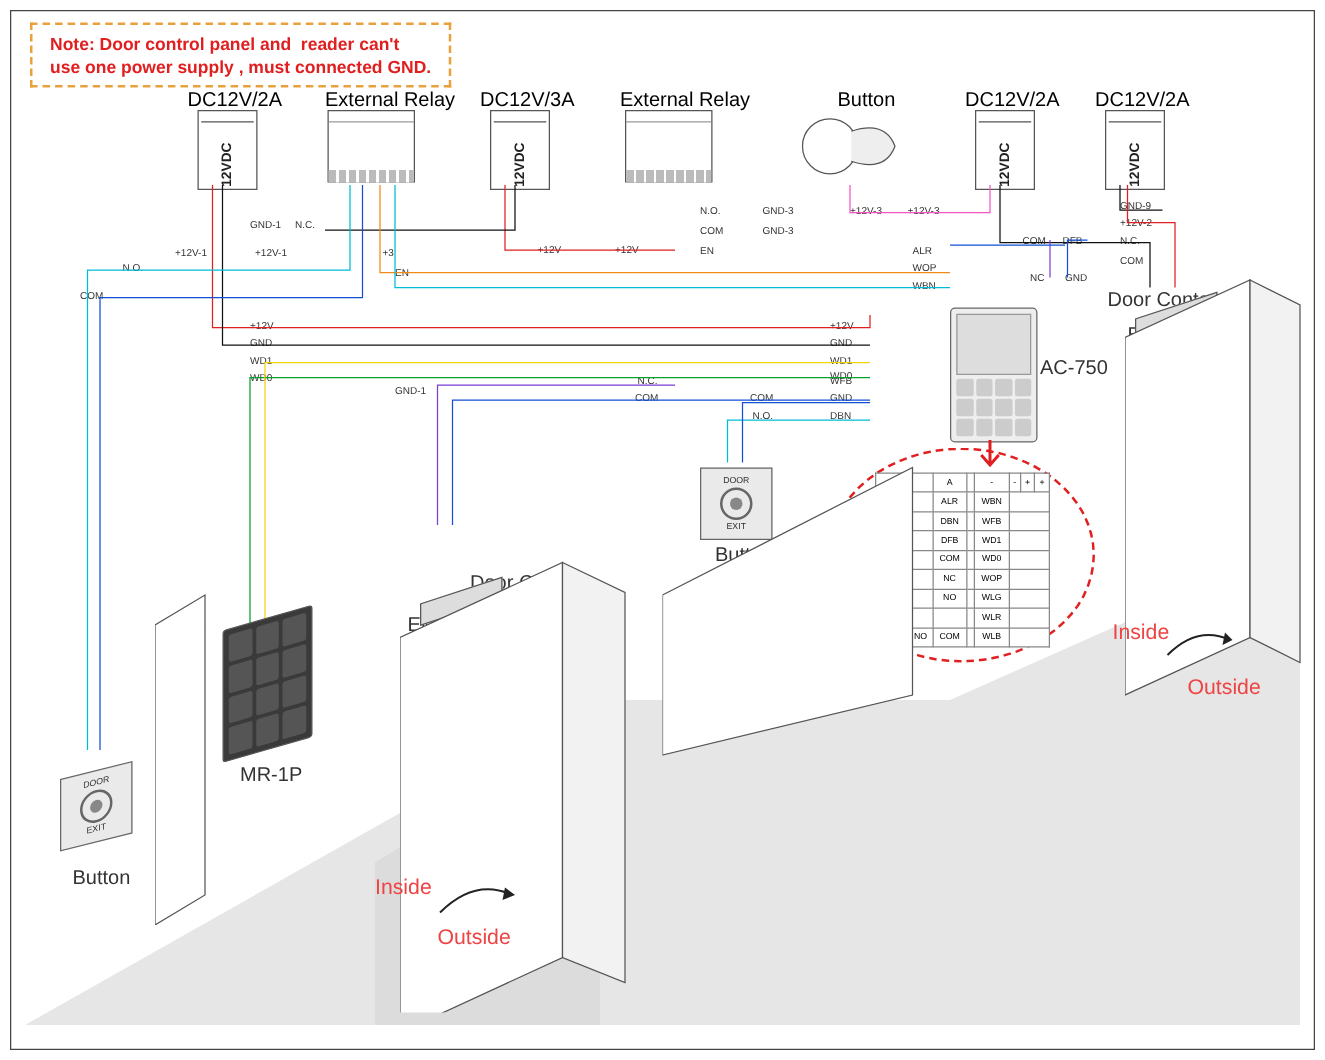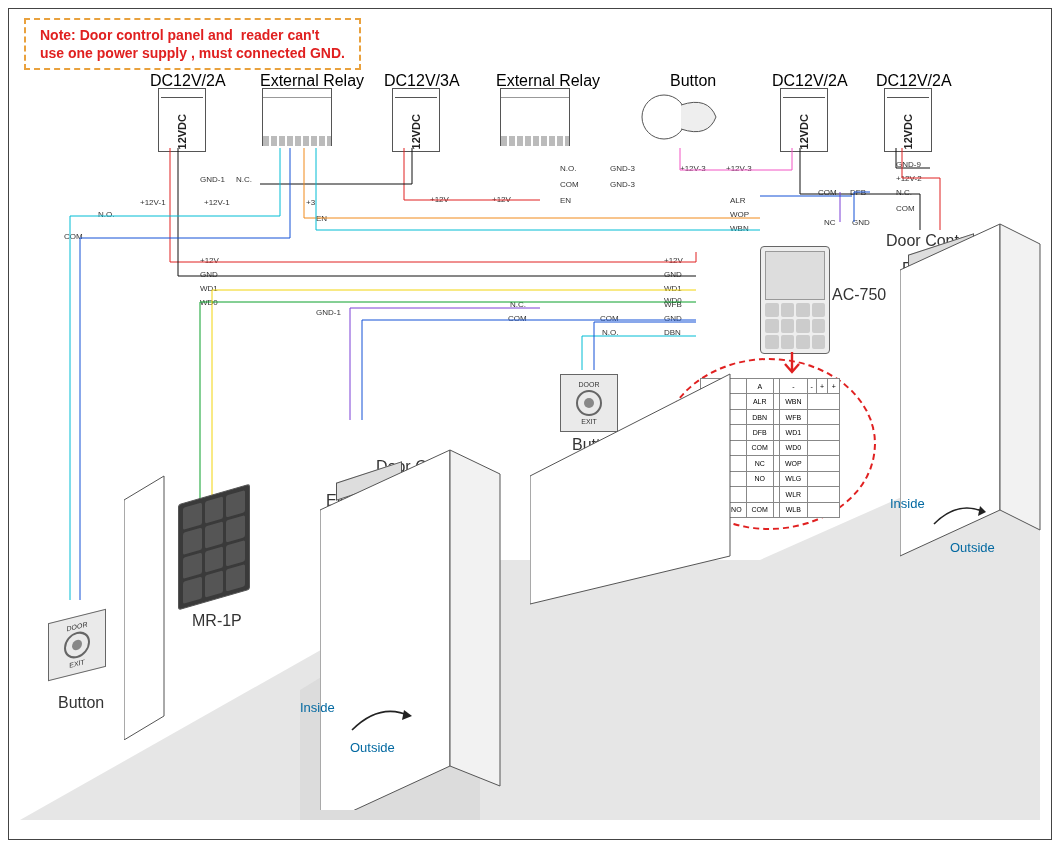--- a/index.html
+++ b/index.html
@@ -26,21 +26,21 @@
   .door-exit .ring{width:22px;height:22px;border:2px solid #666;border-radius:50%;display:flex;align-items:center;justify-content:center}
   .door-exit .ring:before{content:'';width:10px;height:10px;background:#888;border-radius:50%}
   .em-lock{width:64px;height:16px;border:1px solid #555;background:#ddd}
   .lbl{position:absolute;font-size:16px;color:#333;white-space:nowrap}
   .wire-lbl{position:absolute;font-size:8px;color:#333;white-space:nowrap}
   .term-box{width:140px;height:140px;border:0;position:absolute}
   .term-box table{width:100%;height:100%;border-collapse:collapse;font-size:7px}
   .term-box td{border:1px solid #888;text-align:center;background:#fff;padding:0 2px}
   .ring-dash{position:absolute;border:2px dashed #e02020;border-radius:50%}
   .door-iso{position:absolute}
-  .swing{font-size:13px;color:#0369a1}
+  .swing{font-size:17px;color:#ef4444}
 </style>
 </head>
 <body>
 
 <div class="frame"></div>
 
 <div class="note-box">
   <span>Note:</span>
   <span style="white-space:pre">Door control panel and  reader can't
 use one power supply , must connected GND.</span>

